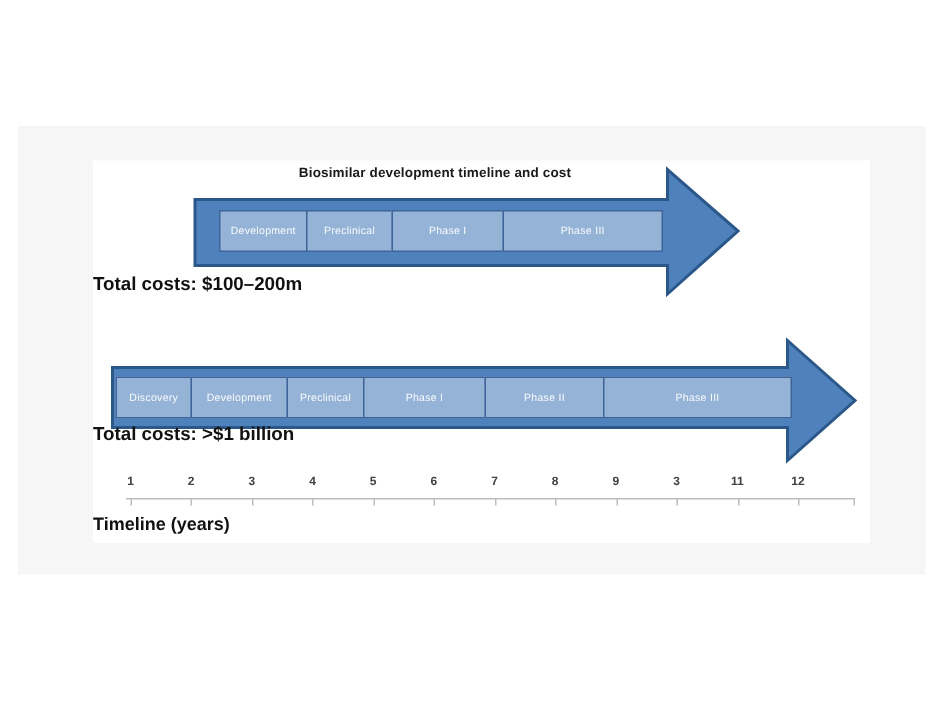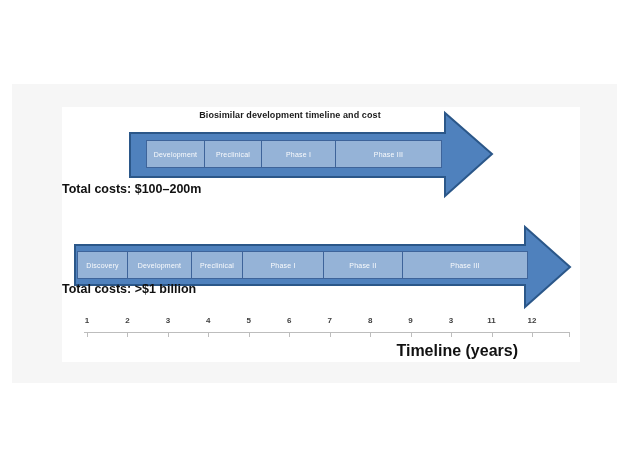--- a/index.html
+++ b/index.html
@@ -55,22 +55,22 @@
   }
   .tick-mark{
     position:absolute;top:332px;width:1px;height:5px;
     background:var(--axis-line,#bdbdbd);
   }
   .tick-label{
     position:absolute;top:316px;transform:translateX(-50%);
     font-size:8px;font-weight:bold;color:#404040;
   }
   .timeline-label{
-    position:absolute;left:62px;top:342px;width:456px;text-align:right;
-    font-size:16px;font-weight:bold;color:#111111;
+    position:absolute;left:62px;top:342px;width:456px;text-align:left;
+    font-size:12px;font-weight:bold;color:#111111;
   }
 </style>
 </head>
 <body style="--arrow-fill: #4f81bd; --arrow-border: #2b5789; --box-fill: #95b3d7; --box-border: #3e649a; --panel-bg: #f6f6f6; --axis-line: #bdbdbd;">
 
 <div class="stage">
 
   <div class="gray-panel"></div>
   <div class="white-panel"></div>
 

